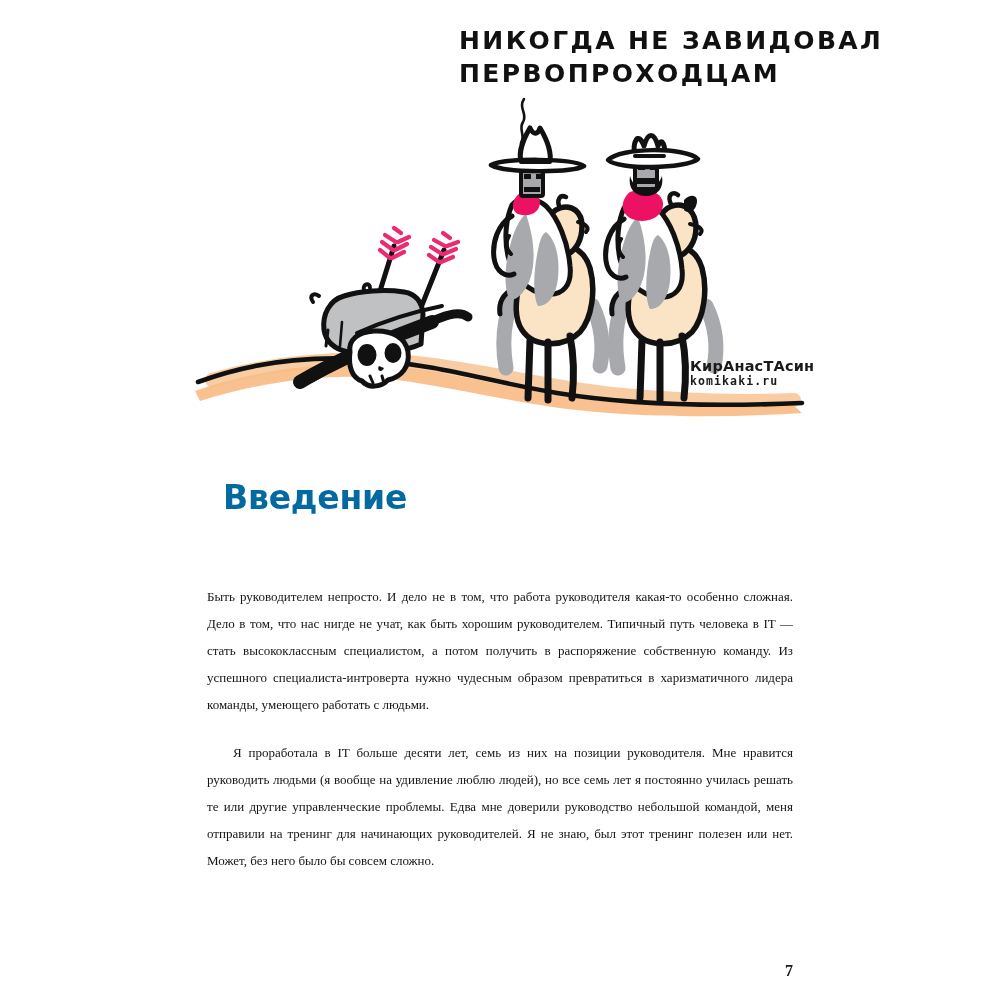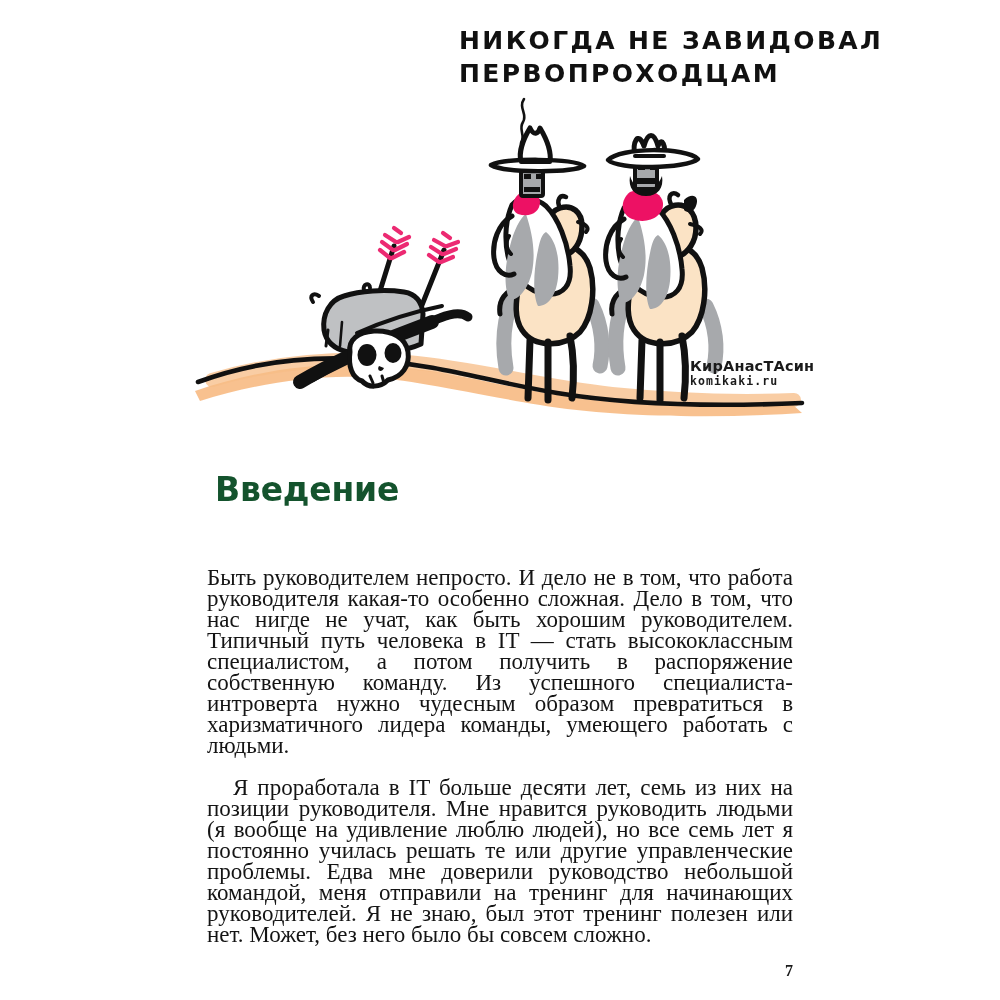--- a/index.html
+++ b/index.html
@@ -59,36 +59,36 @@
   }
 
   
   .content {
     position: absolute;
     left: 207px;
     top: 462px;
     width: 586px;
   }
   h1.chapter-title {
-    margin: 8px;
+    margin: 16px;
     font-family: "DejaVu Sans", sans-serif;
     font-weight: 700;
     font-size: 33px;
     line-height: 40px;
     letter-spacing: -0.2px;
-    color: #14532d;
+    color: #0369a1;
   }
   .body-copy {
     margin: 0;
     padding-top: 49px;
   }
   .body-copy p {
     margin: 0;
-    font-size: 23px;
-    line-height: 21px;
+    font-size: 13px;
+    line-height: 27px;
     text-align: justify;
     text-justify: inter-word;
     hyphens: manual;
     color: #141414;
   }
   .body-copy p.indent {
     text-indent: 26px;
     margin-top: 21px;
   }
 

